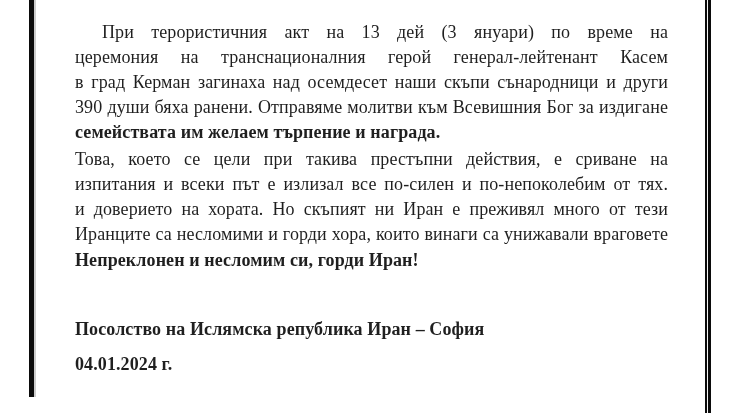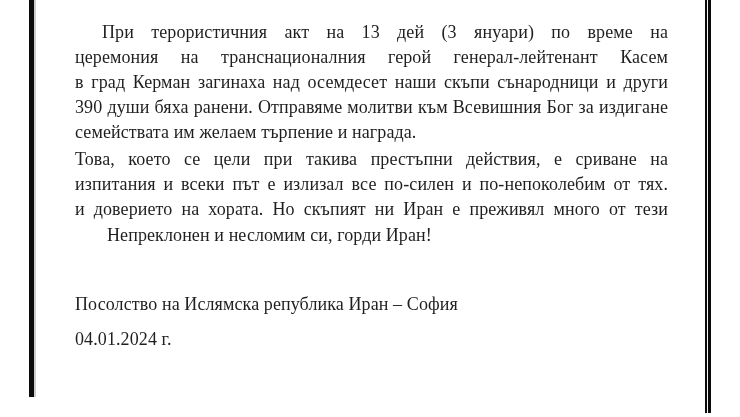--- a/index.html
+++ b/index.html
@@ -43,34 +43,35 @@
     left: 75px;
     top: 20px;
     width: 593px;
     font-size: 18px;
     line-height: 25px;
     color: #1f1f1f;
     letter-spacing: 0.1px;
   }
   .para { margin: 0; }
   .para.p-idx-1 { margin-top: 2px; }
-  .para.p-idx-2 { margin-top: 1px; margin-left: 32px; }
+  .para.p-idx-2 { margin-top: 1px; }
   .para.p-idx-3 { margin-top: 44px; }
   .para.p-idx-4 { margin-top: 10px; }
   .line {
     height: 25px;
     overflow: hidden;
   }
   .line.just {
     text-align: justify;
     text-align-last: justify;
   }
   .line.last {
     text-align: left;
     text-align-last: left;
+    font-weight: bold;
   }
   .line.indent {
     padding-left: 27px;
   }
 </style>
 </head>
 <body>
 
 <div class="page">
   <div class="scan-bar-left"></div>
@@ -80,20 +81,21 @@
         <div class="line just indent">При терористичния акт на 13 дей (3 януари) по време на възпоменателната</div>
         <div class="line just">церемония на транснационалния герой генерал-лейтенант Касем Солеймани</div>
         <div class="line just">в град Керман загинаха над осемдесет наши скъпи сънародници и други над</div>
         <div class="line just">390 души бяха ранени. Отправяме молитви към Всевишния Бог за издигане</div>
         <div class="line last">семействата им желаем търпение и награда.</div>
       </div>
       <div class="para p-idx-1">
         <div class="line just">Това, което се цели при такива престъпни действия, е сриване на авторитета</div>
         <div class="line just">изпитания и всеки път е излизал все по-силен и по-непоколебим от тях.</div>
         <div class="line just">и доверието на хората. Но скъпият ни Иран е преживял много от тези</div>
+        <div class="line just">Иранците са несломими и горди хора, които винаги са унижавали враговете</div>
       </div>
       <div class="para p-idx-2">
         <div class="line last">Непреклонен и несломим си, горди Иран!</div>
       </div>
       <div class="para p-idx-3">
         <div class="line last">Посолство на Ислямска република Иран – София</div>
       </div>
       <div class="para p-idx-4">
         <div class="line last">04.01.2024 г.</div>
       </div>

